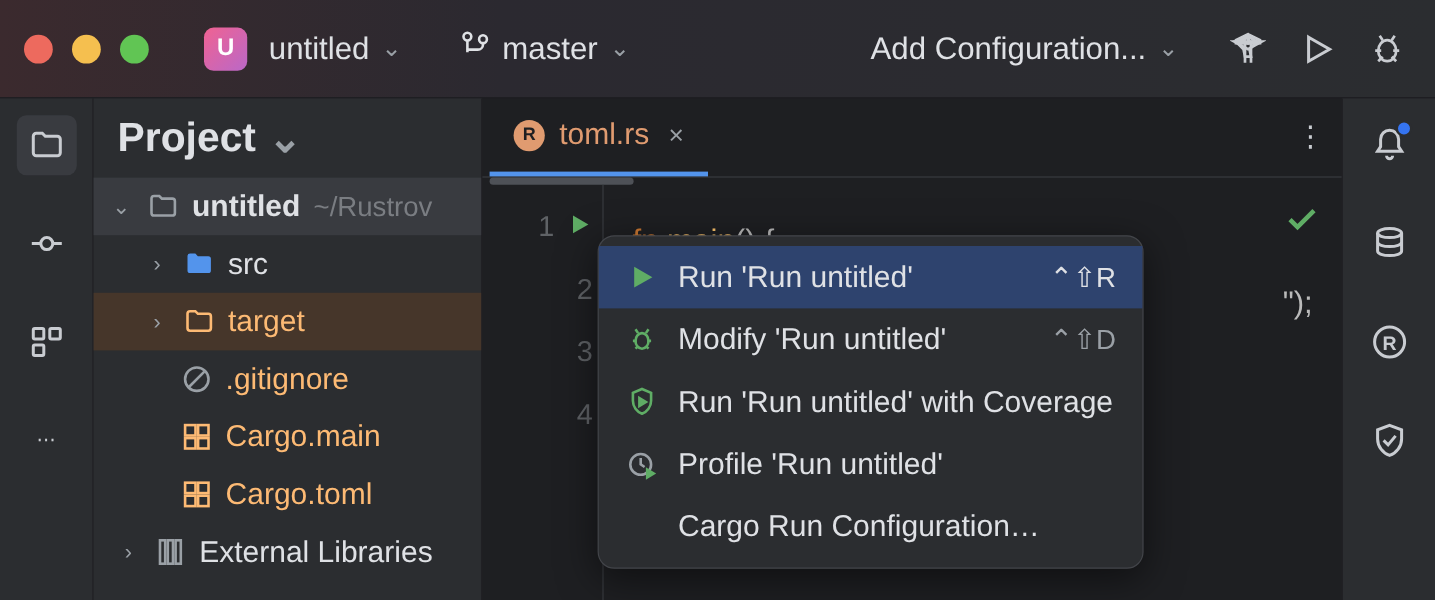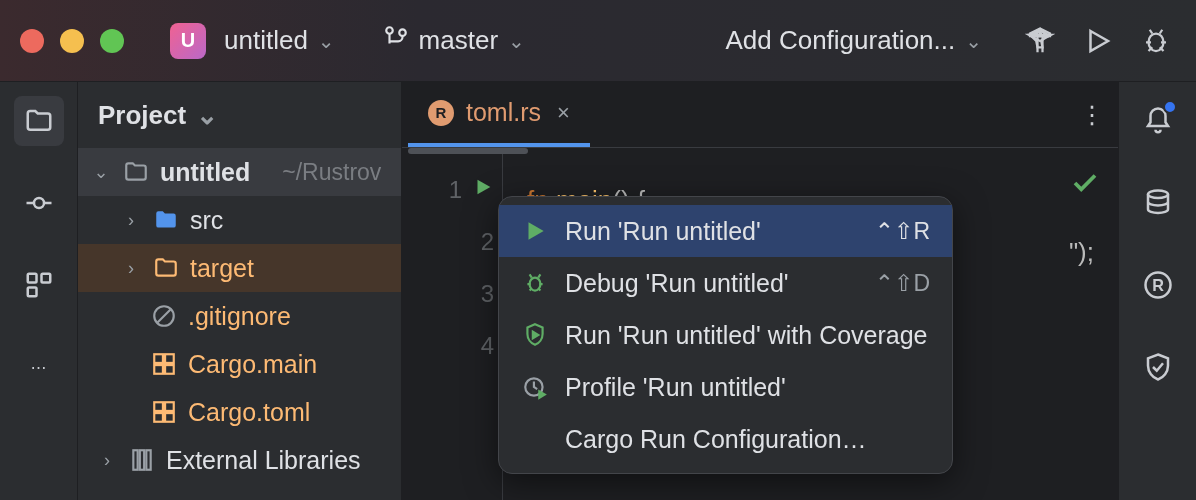--- a/index.html
+++ b/index.html
@@ -113,21 +113,21 @@
       background: #2b2d30;
       border-right: 1px solid #1e1f22;
       display: flex;
       flex-direction: column;
     }
     .panel-header {
       height: 66px;
       display: flex;
       align-items: center;
       padding: 0 20px;
-      font-size: 26px;
+      font-size: 34px;
       font-weight: 600;
       gap: 10px;
       color: #dfe1e5;
     }
     .tree {
       flex: 1;
       font-size: 25px;
     }
     .tree-row {
       display: flex;
@@ -159,21 +159,21 @@
       justify-content: center;
     }
     .tree-icon svg { width: 26px; height: 26px; }
     .tree-label {
       color: #dfe1e5;
     }
     .tree-label.bold { font-weight: 700; }
     .tree-path {
       color: #7a7d82;
       font-size: 23px;
-      margin-left: 22px;
+      margin-left: 1px;
     }
     .indent-1 { padding-left: 42px; }
     .indent-2 { padding-left: 72px; }
     .folder-blue { color: #5394ec; }
     .folder-grey { color: #9aa0a6; }
     .file-color { color: #fdba74; }
     .ignore-color { color: #9aa0a6; }
 
     
     .editor-area {
@@ -601,21 +601,21 @@
     <span class="menu-label">Run 'Run untitled'</span>
     <span class="menu-shortcut">⌃⇧R</span>
   </div>
   <div class="menu-item">
     <span class="menu-icon">
       <svg viewBox="0 0 24 24" fill="none" stroke="currentColor" stroke-width="2">
           <ellipse cx="12" cy="13" rx="5" ry="6"></ellipse>
           <path d="M9 7l-2-3M15 7l2-3M5 13h3M16 13h3M7 19l2-2M17 19l-2-2"></path>
         </svg>
     </span>
-    <span class="menu-label">Debug 'Run untitled'</span>
+    <span class="menu-label">Modify 'Run untitled'</span>
     <span class="menu-shortcut">⌃⇧D</span>
   </div>
   <div class="menu-item">
     <span class="menu-icon">
       <svg viewBox="0 0 24 24" fill="none" stroke="currentColor" stroke-width="2">
           <path d="M12 2l7 3v6c0 4.5-3 8.5-7 10-4-1.5-7-5.5-7-10V5l7-3z"></path>
           <path d="M10 9l5 3-5 3V9z" fill="currentColor"></path>
         </svg>
     </span>
     <span class="menu-label">Run 'Run untitled' with Coverage</span>

